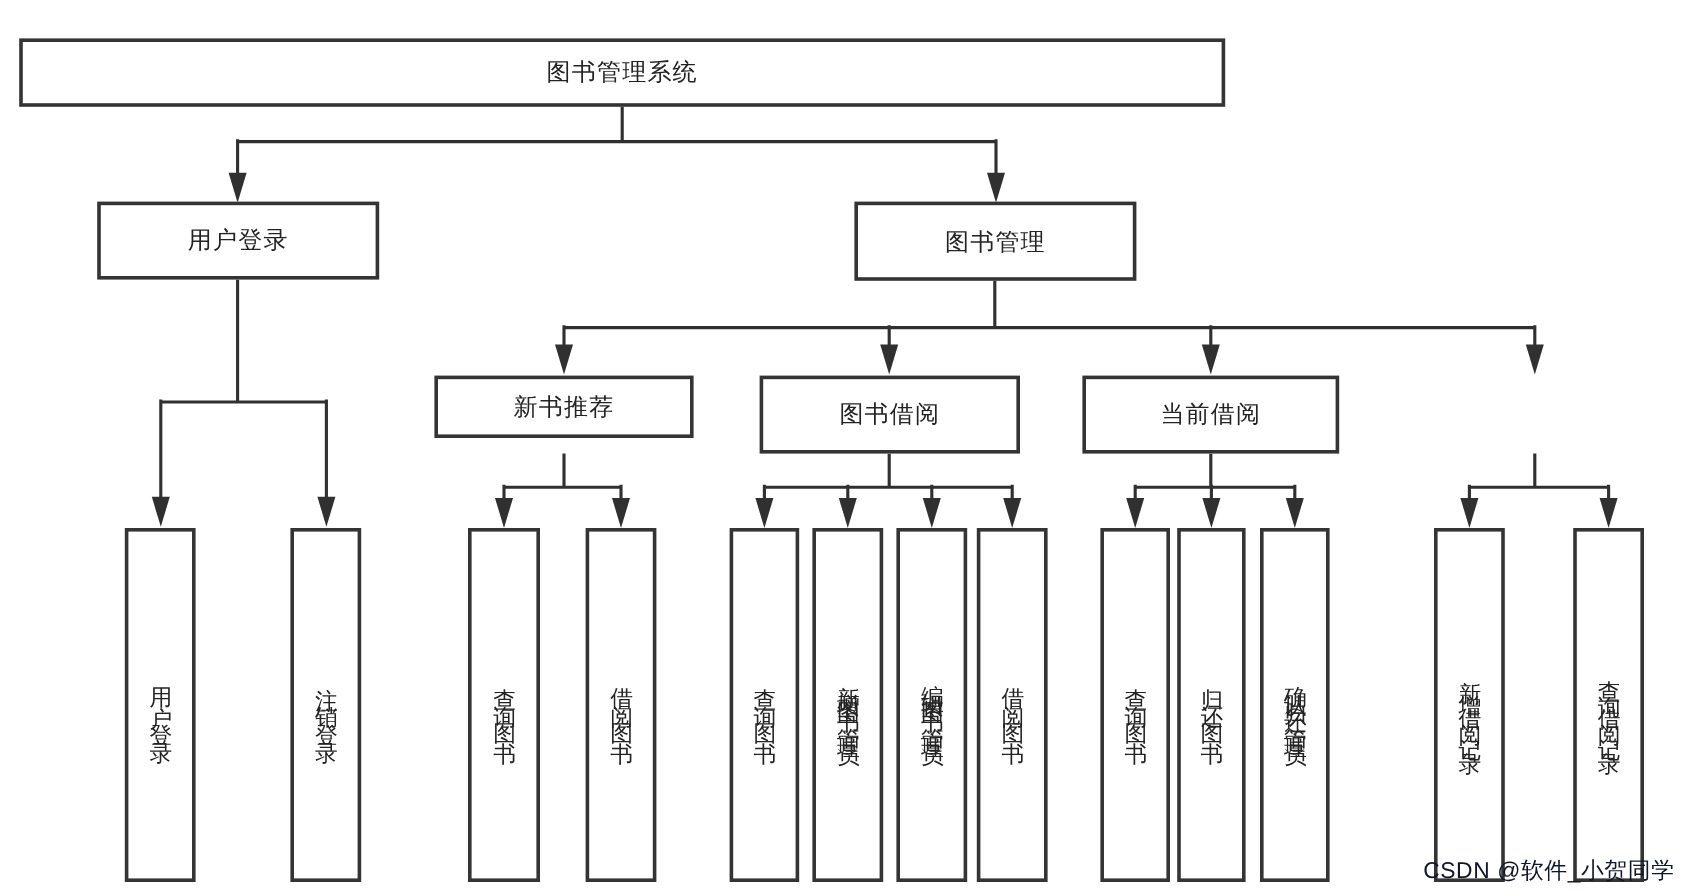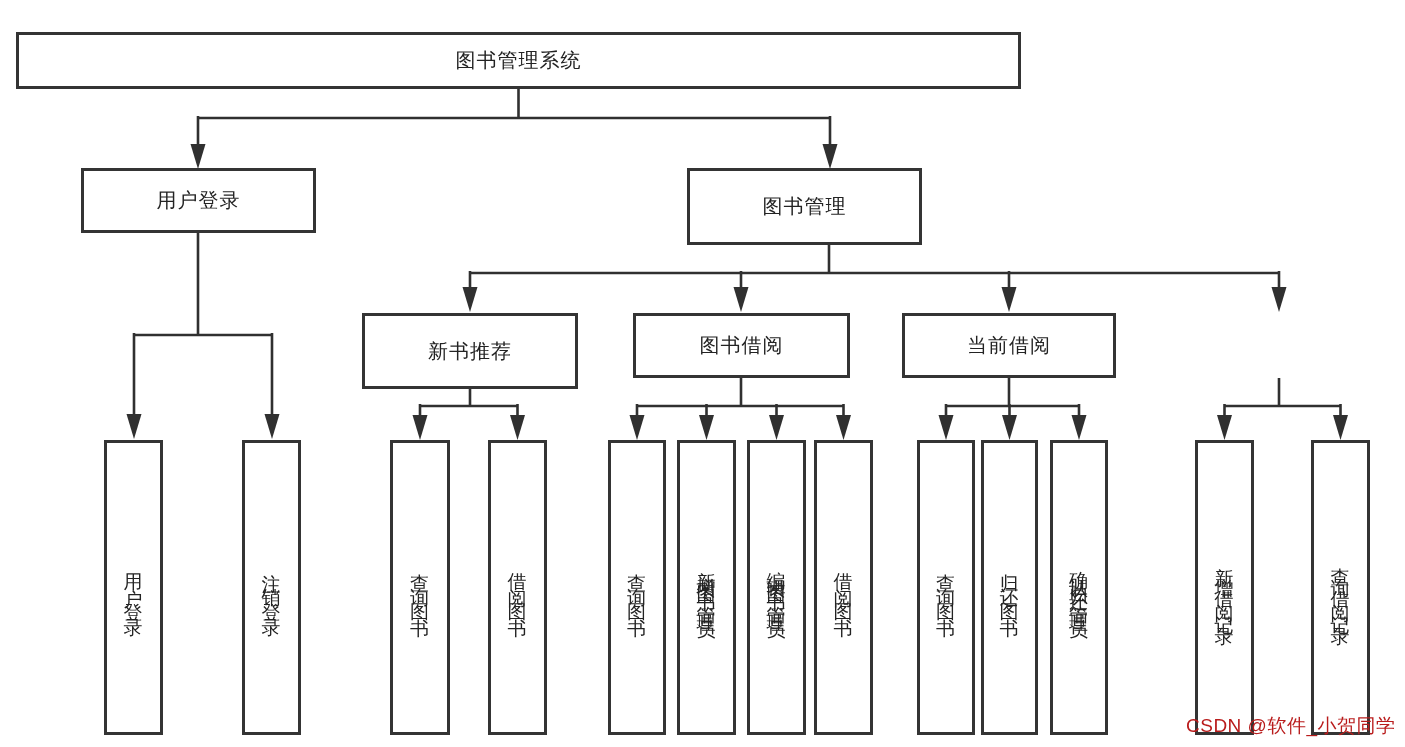--- a/index.html
+++ b/index.html
@@ -34,21 +34,21 @@
     font-size: 19px;
     line-height: 1;
     color: #232323;
   }
   #watermark {
     position: absolute;
     left: 1186px;
     top: 713px;
     font-size: 19px;
     letter-spacing: 0.5px;
-    color: #b91c1c;
+    color: #0f172a;
     z-index: 6;
     white-space: nowrap;
   }
 </style>
 </head>
 <body>
 
 <div id="stage">
 
   <svg id="connectors" width="1405" height="747" viewBox="0 0 1405 747">
@@ -87,23 +87,23 @@
       <polygon points="1071.5,415 1086.5,415 1079,440"></polygon>
 
       <polygon points="1217,415 1232,415 1224.5,440"></polygon>
       <polygon points="1333,415 1348,415 1340.5,440"></polygon>
     </g>
   </svg>
 
   <div class="node hbox" style="left:16px; top:12px; width:1005px; height:57px;margin-top:20px;">图书管理系统</div>
 
   <div class="node hbox" style="left:81px; top:168px; width:235px; height:65px;">用户登录</div>
-  <div class="node hbox" style="left:687px; top:168px; width:235px; height:77px;">图书管理</div>
+  <div class="node hbox" style="left:712px; top:168px; width:235px; height:66px;">图书管理</div>
 
-  <div class="node hbox" style="left:362px; top:313px; width:216px; height:76px;">新书推荐</div>
+  <div class="node hbox" style="left:362px; top:313px; width:216px; height:52px;">新书推荐</div>
   <div class="node hbox" style="left:902px; top:313px; width:214px; height:65px;">当前借阅</div>
   <div class="node hbox" style="left:633px; top:313px; width:217px; height:65px;">图书借阅</div>
 
   <div class="node vbox" style="left:104px; top:440px; width:59px; height:295px;">
     <span class="v-label" style="letter-spacing: 15px;">用户登录</span>
   </div>
   <div class="node vbox" style="left:242px; top:440px; width:59px; height:295px;">
     <span class="v-label" style="letter-spacing: 15px;">注销登录</span>
   </div>
 

